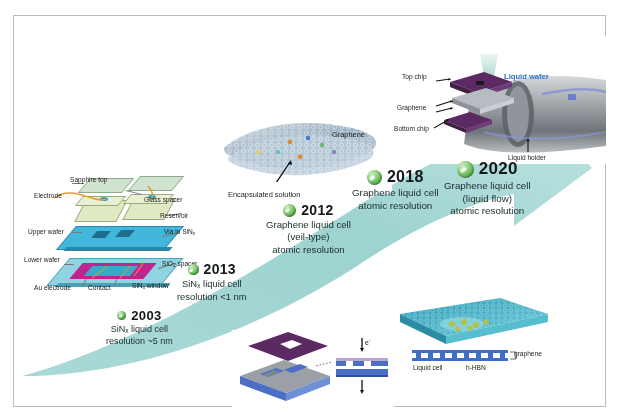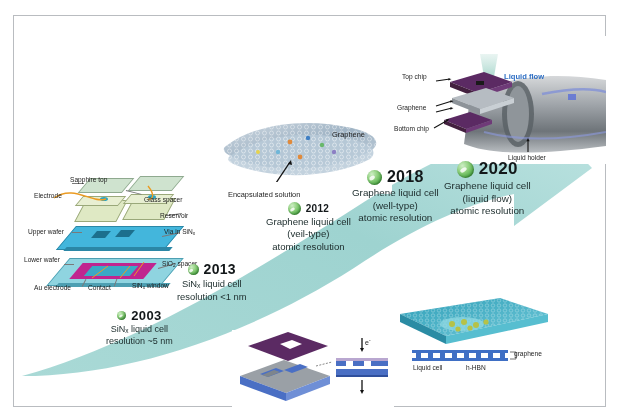--- a/index.html
+++ b/index.html
@@ -217,21 +217,21 @@
       <path d="M58 71.6 l 3.5 .4 l -3 1.8 z" fill="#111"></path>
       <path d="M42 92 L 56 84" stroke="#111" stroke-width="1.1" fill="none"></path>
       <path d="M54 83.4 l 3.4 -.6 l -2.2 2.6 z" fill="#111"></path>
       <path d="M136 116 L 136 104" stroke="#111" stroke-width="1.1" fill="none"></path>
       <path d="M136 102 l 1.6 3.2 l -3.2 0 z" fill="#111"></path>
     </svg>
   </div>
   <div class="lbl" style="left:388px;top:57px;">Top chip</div>
   <div class="lbl" style="left:383px;top:88px;">Graphene</div>
   <div class="lbl" style="left:380px;top:109px;">Bottom chip</div>
-  <div class="lbl blue" style="left:490px;top:56px;">Liquid flow</div>
+  <div class="lbl blue" style="left:490px;top:56px;">Liquid wafer</div>
   <div class="lbl" style="left:494px;top:138px;">Liquid holder</div>
 
   <div class="panel" style="left:218px;top:314px;width:162px;height:78px;">
     <svg style="position:absolute;left:0;top:0;width:162px;height:78px;" viewBox="0 0 162 78">
 
       <path d="M16 16 L 56 2 L 96 16 L 56 31 Z" fill="#5b2a63"></path>
       <path d="M48 14 L 60 10 L 70 14 L 58 19 Z" fill="#ffffff"></path>
 
       <path d="M8 46 L 52 30 L 98 46 L 54 63 Z" fill="#9aa0a6"></path>
       <path d="M8 46 L 54 63 L 54 71 L 8 54 Z" fill="#4a6fc4"></path>
@@ -320,37 +320,36 @@
     </div>
     <div class="ms-body" style="font-size:9.4px;">
       <div><span>SiN</span><sub>x</sub><span> liquid cell</span></div>
       <div>resolution &lt;1 nm</div>
     </div>
   </div>
 
   <div class="milestone" style="left:252px;top:186px;">
     <div class="ms-head">
       <span class="bead" style="width:13px;height:13px;"></span>
-      <span class="year" style="font-size:10px;">2012</span>
+      <span class="year" style="font-size:14px;">2012</span>
     </div>
     <div class="ms-body" style="font-size:9.6px;">
       <div>Graphene liquid cell</div>
       <div>(veil-type)</div>
       <div>atomic resolution</div>
     </div>
   </div>
 
   <div class="milestone" style="left:338px;top:152px;">
     <div class="ms-head">
       <span class="bead" style="width:15px;height:15px;"></span>
       <span class="year" style="font-size:16px;">2018</span>
     </div>
     <div class="ms-body" style="font-size:9.8px;">
       <div>Graphene liquid cell</div>
-      <div>(well-type)</div>
       <div>atomic resolution</div>
     </div>
   </div>
 
   <div class="milestone" style="left:430px;top:143px;">
     <div class="ms-head">
       <span class="bead" style="width:17px;height:17px;"></span>
       <span class="year" style="font-size:17px;">2020</span>
     </div>
     <div class="ms-body" style="font-size:9.8px;">

